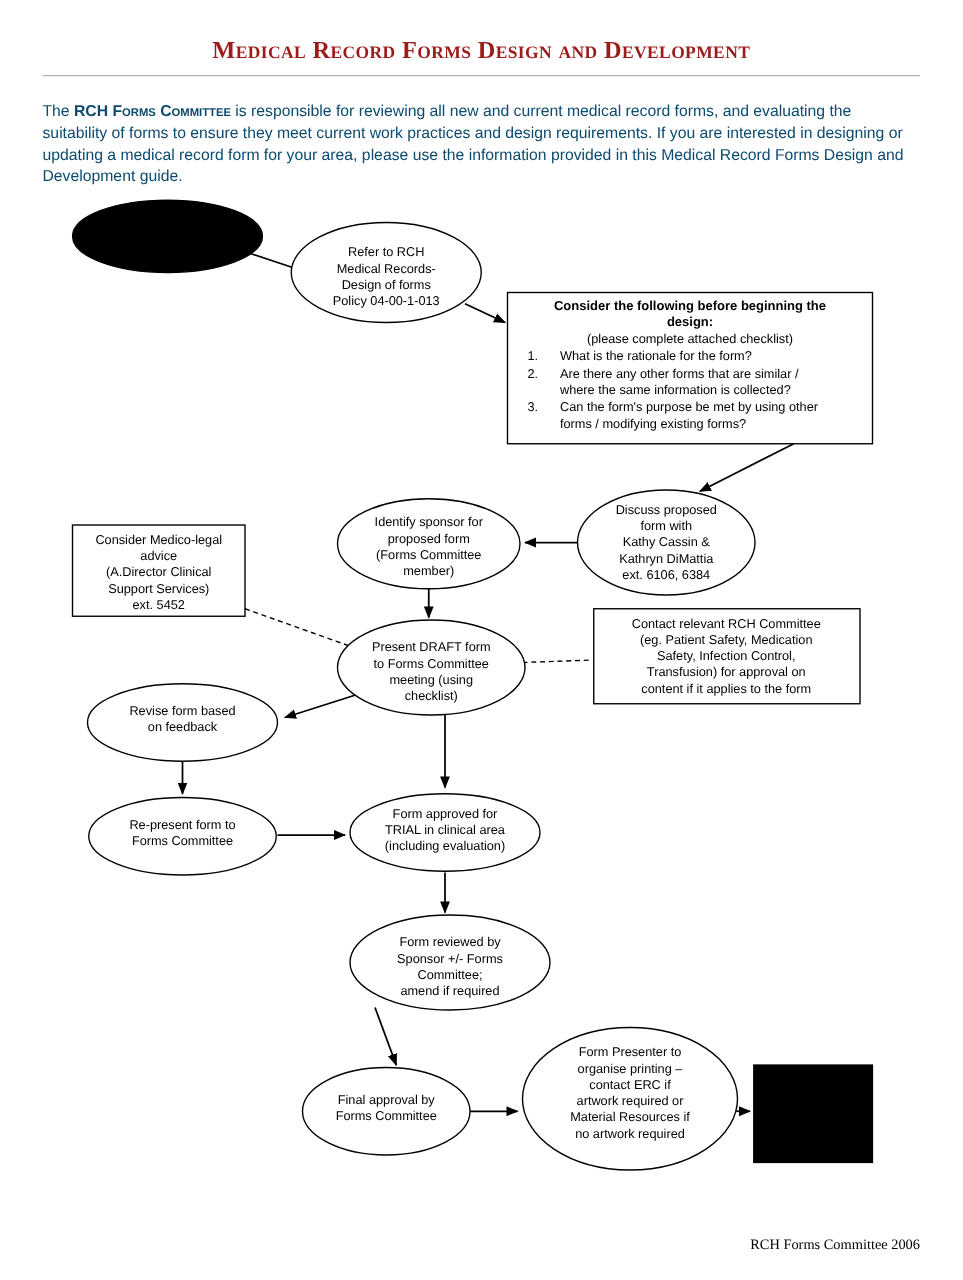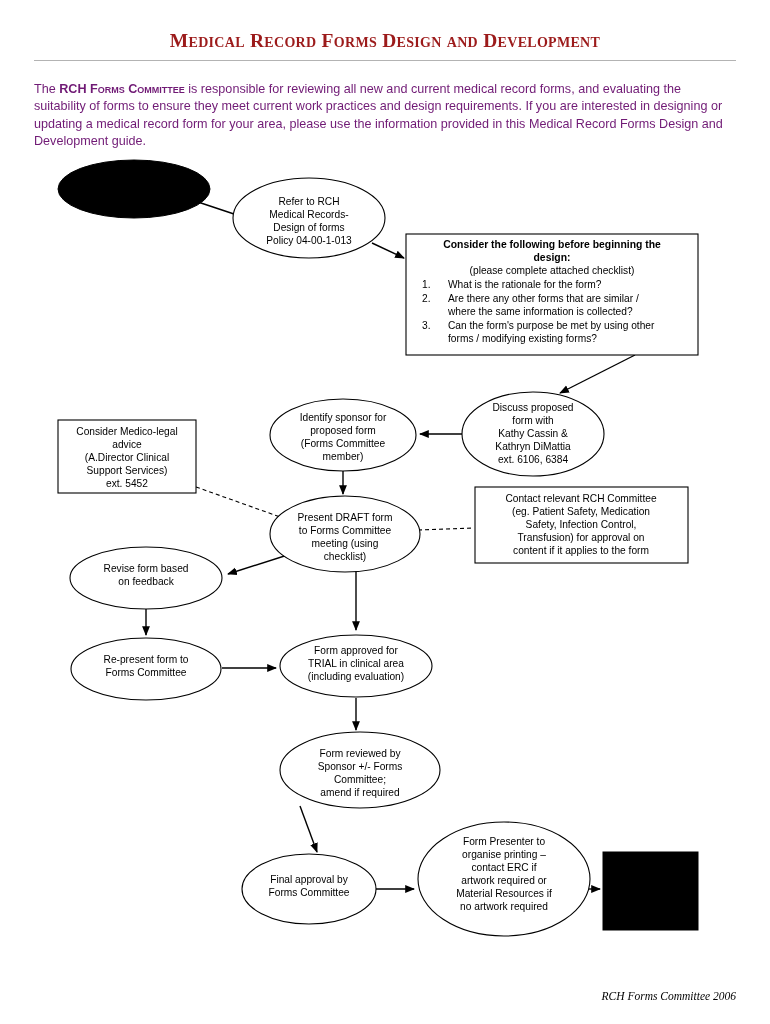--- a/index.html
+++ b/index.html
@@ -46,34 +46,33 @@
   }
   .intro {
     position: absolute;
     left: 34px;
     top: 68px;
     width: 700px;
     font-family: "Liberation Sans", sans-serif;
     font-size: 12.6px;
     line-height: 17.5px;
     text-align: left;
-    color: #701a75;
+    color: #0c4a6e;
   }
   .intro b {
     font-variant: small-caps;
     font-weight: bold;
   }
   .footer {
     position: absolute;
     left: 34px;
     top: 990px;
     width: 702px;
     text-align: right;
     font-family: "Liberation Serif", serif;
-    font-style: italic;
     font-size: 11.5px;
     color: #000;
   }
   #flow {
     position: absolute;
     left: 0;
     top: 0;
     width: 770px;
     height: 1024px;
   }

